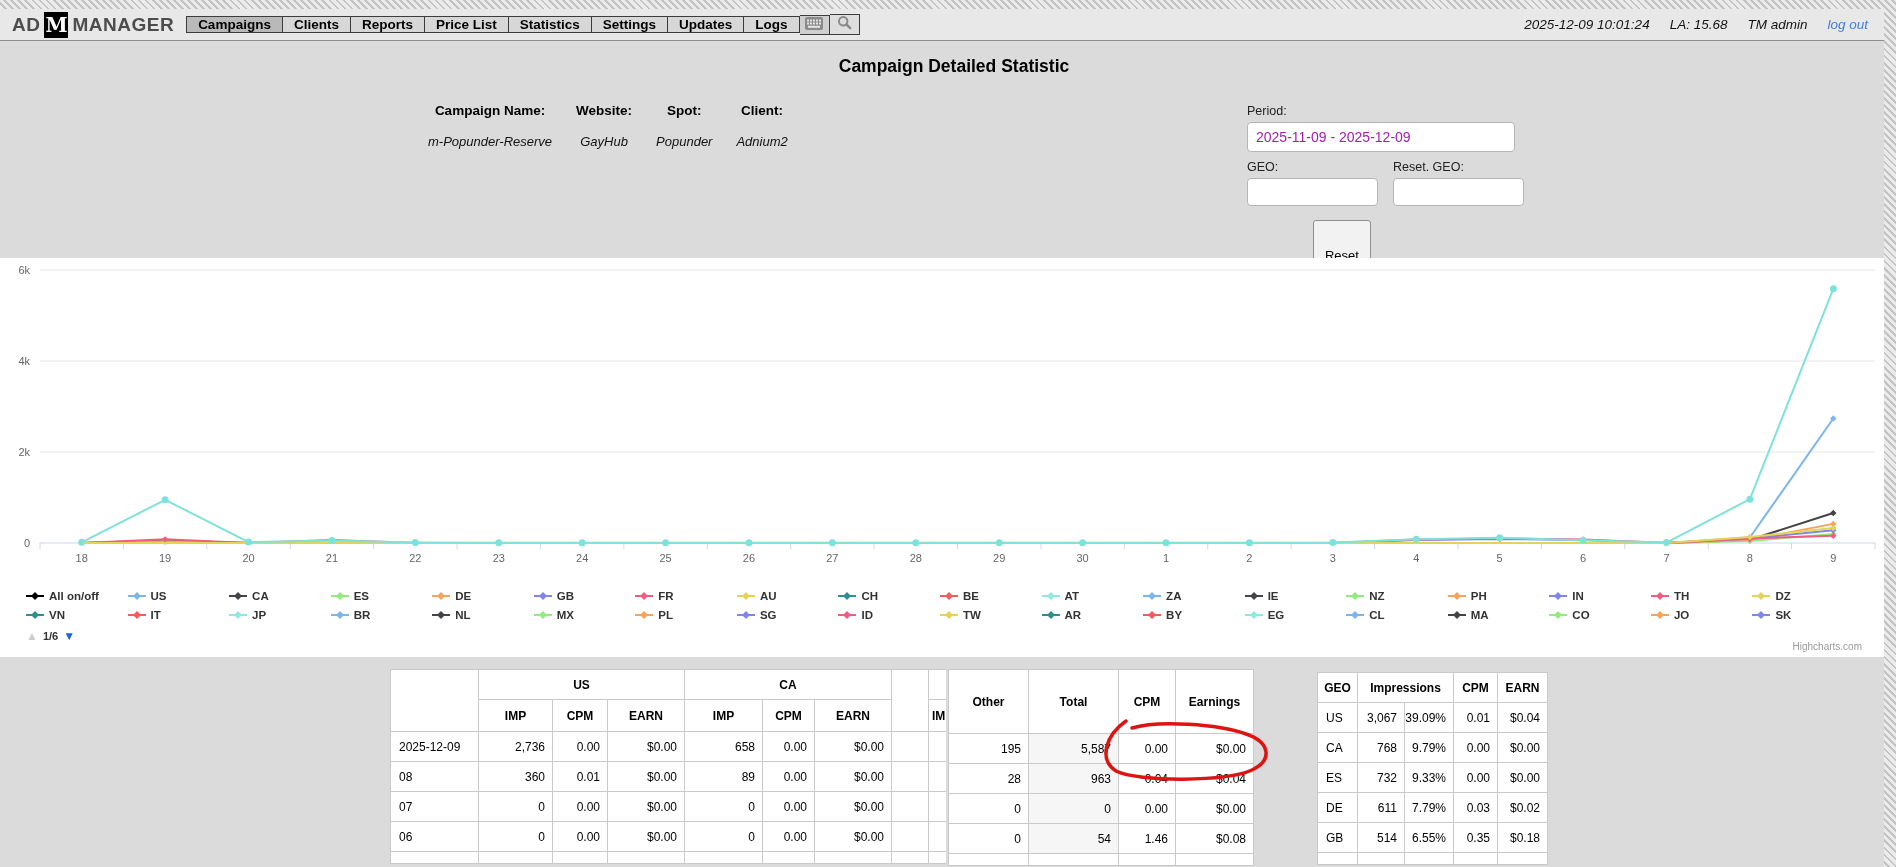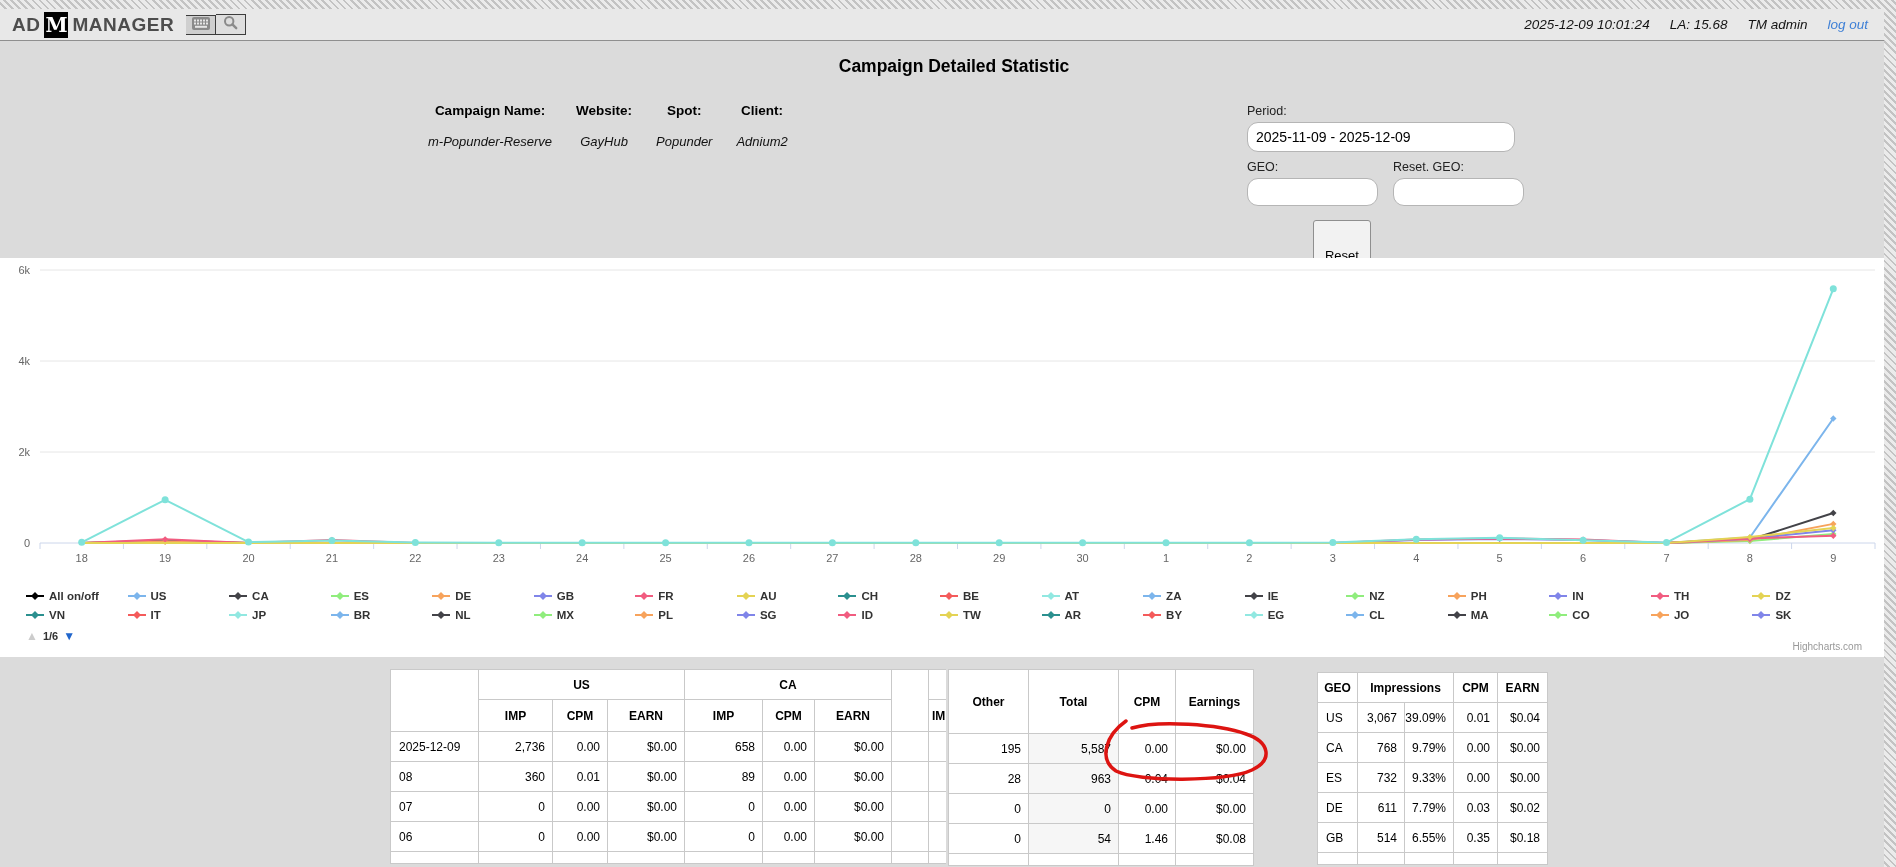--- a/index.html
+++ b/index.html
@@ -25,21 +25,21 @@
 
   
   .page-title { position:absolute; left:12px; top:47px; width:100%; text-align:center; font-size:17.5px; font-weight:bold; color:#000; }
   .info-block { position:absolute; left:428px; top:94px; display:flex; gap:24px; }
   .info-col { display:flex; flex-direction:column; align-items:center; gap:16px; }
   .info-col b { font-size:13.5px; color:#000; }
   .info-col i { font-size:13px; color:#111; }
 
   .filter { position:absolute; left:1247px; top:95px; width:280px; font-size:12.5px; color:#222; }
   .filter label { display:block; margin-bottom:4px; }
-  .filter input { font-family:"Liberation Sans", sans-serif; font-size:14px; color:#000000; background:#fff; border:1px solid #b5b5b5; border-radius:11px; padding:0 8px; }
+  .filter input { font-family:"Liberation Sans", sans-serif; font-size:14px; color:#a21caf; background:#fff; border:1px solid #b5b5b5; border-radius:4px; padding:0 8px; }
   .inp-period { width:268px; height:30px; }
   .geo-row { display:flex; gap:15px; margin-top:8px; }
   .geo-col input { width:131px; height:28px; }
   .btn-row { margin-top:14px; display:flex; gap:13px; }
   .btn { font-family:"Liberation Sans", sans-serif; font-size:13px; background:#f2f2f2; border:1px solid #8f8f8f; border-radius:3px; padding:3px 11px; cursor:pointer; }
   .btn.primary { font-weight:normal;margin-top:48px; }
 
   
   .chart-sec { position:absolute; left:0; top:249px; width:1884px; height:399px; background:#fff; }
   .legend { display:grid; grid-template-columns:repeat(18,1fr); row-gap:3px; padding:10px 30px 0 26px; }
@@ -69,20 +69,30 @@
 <body>
 
 <div class="page">
 
   <div class="hdr">
     <div class="logo">
       <span class="lg-txt">AD</span>
       <span class="lg-box">M</span>
       <span class="lg-txt">MANAGER</span>
     </div>
+    <div class="tabs" id="tabs">
+        <div class="tab active">Campaigns</div>
+        <div class="tab">Clients</div>
+        <div class="tab">Reports</div>
+        <div class="tab">Price List</div>
+        <div class="tab">Statistics</div>
+        <div class="tab">Settings</div>
+        <div class="tab">Updates</div>
+        <div class="tab">Logs</div>
+      </div>
     <div class="icon-btn">
       <span>
         <svg width="18" height="13" viewBox="0 0 18 13">
             <rect x="0" y="0" width="18" height="13" rx="2" fill="#8a8a8a"></rect>
             <g fill="#e6e6e6">
               <rect x="2" y="2.5" width="2" height="2"></rect>
               <rect x="5" y="2.5" width="2" height="2"></rect>
               <rect x="8" y="2.5" width="2" height="2"></rect>
               <rect x="11" y="2.5" width="2" height="2"></rect>
               <rect x="14" y="2.5" width="2" height="2"></rect>

